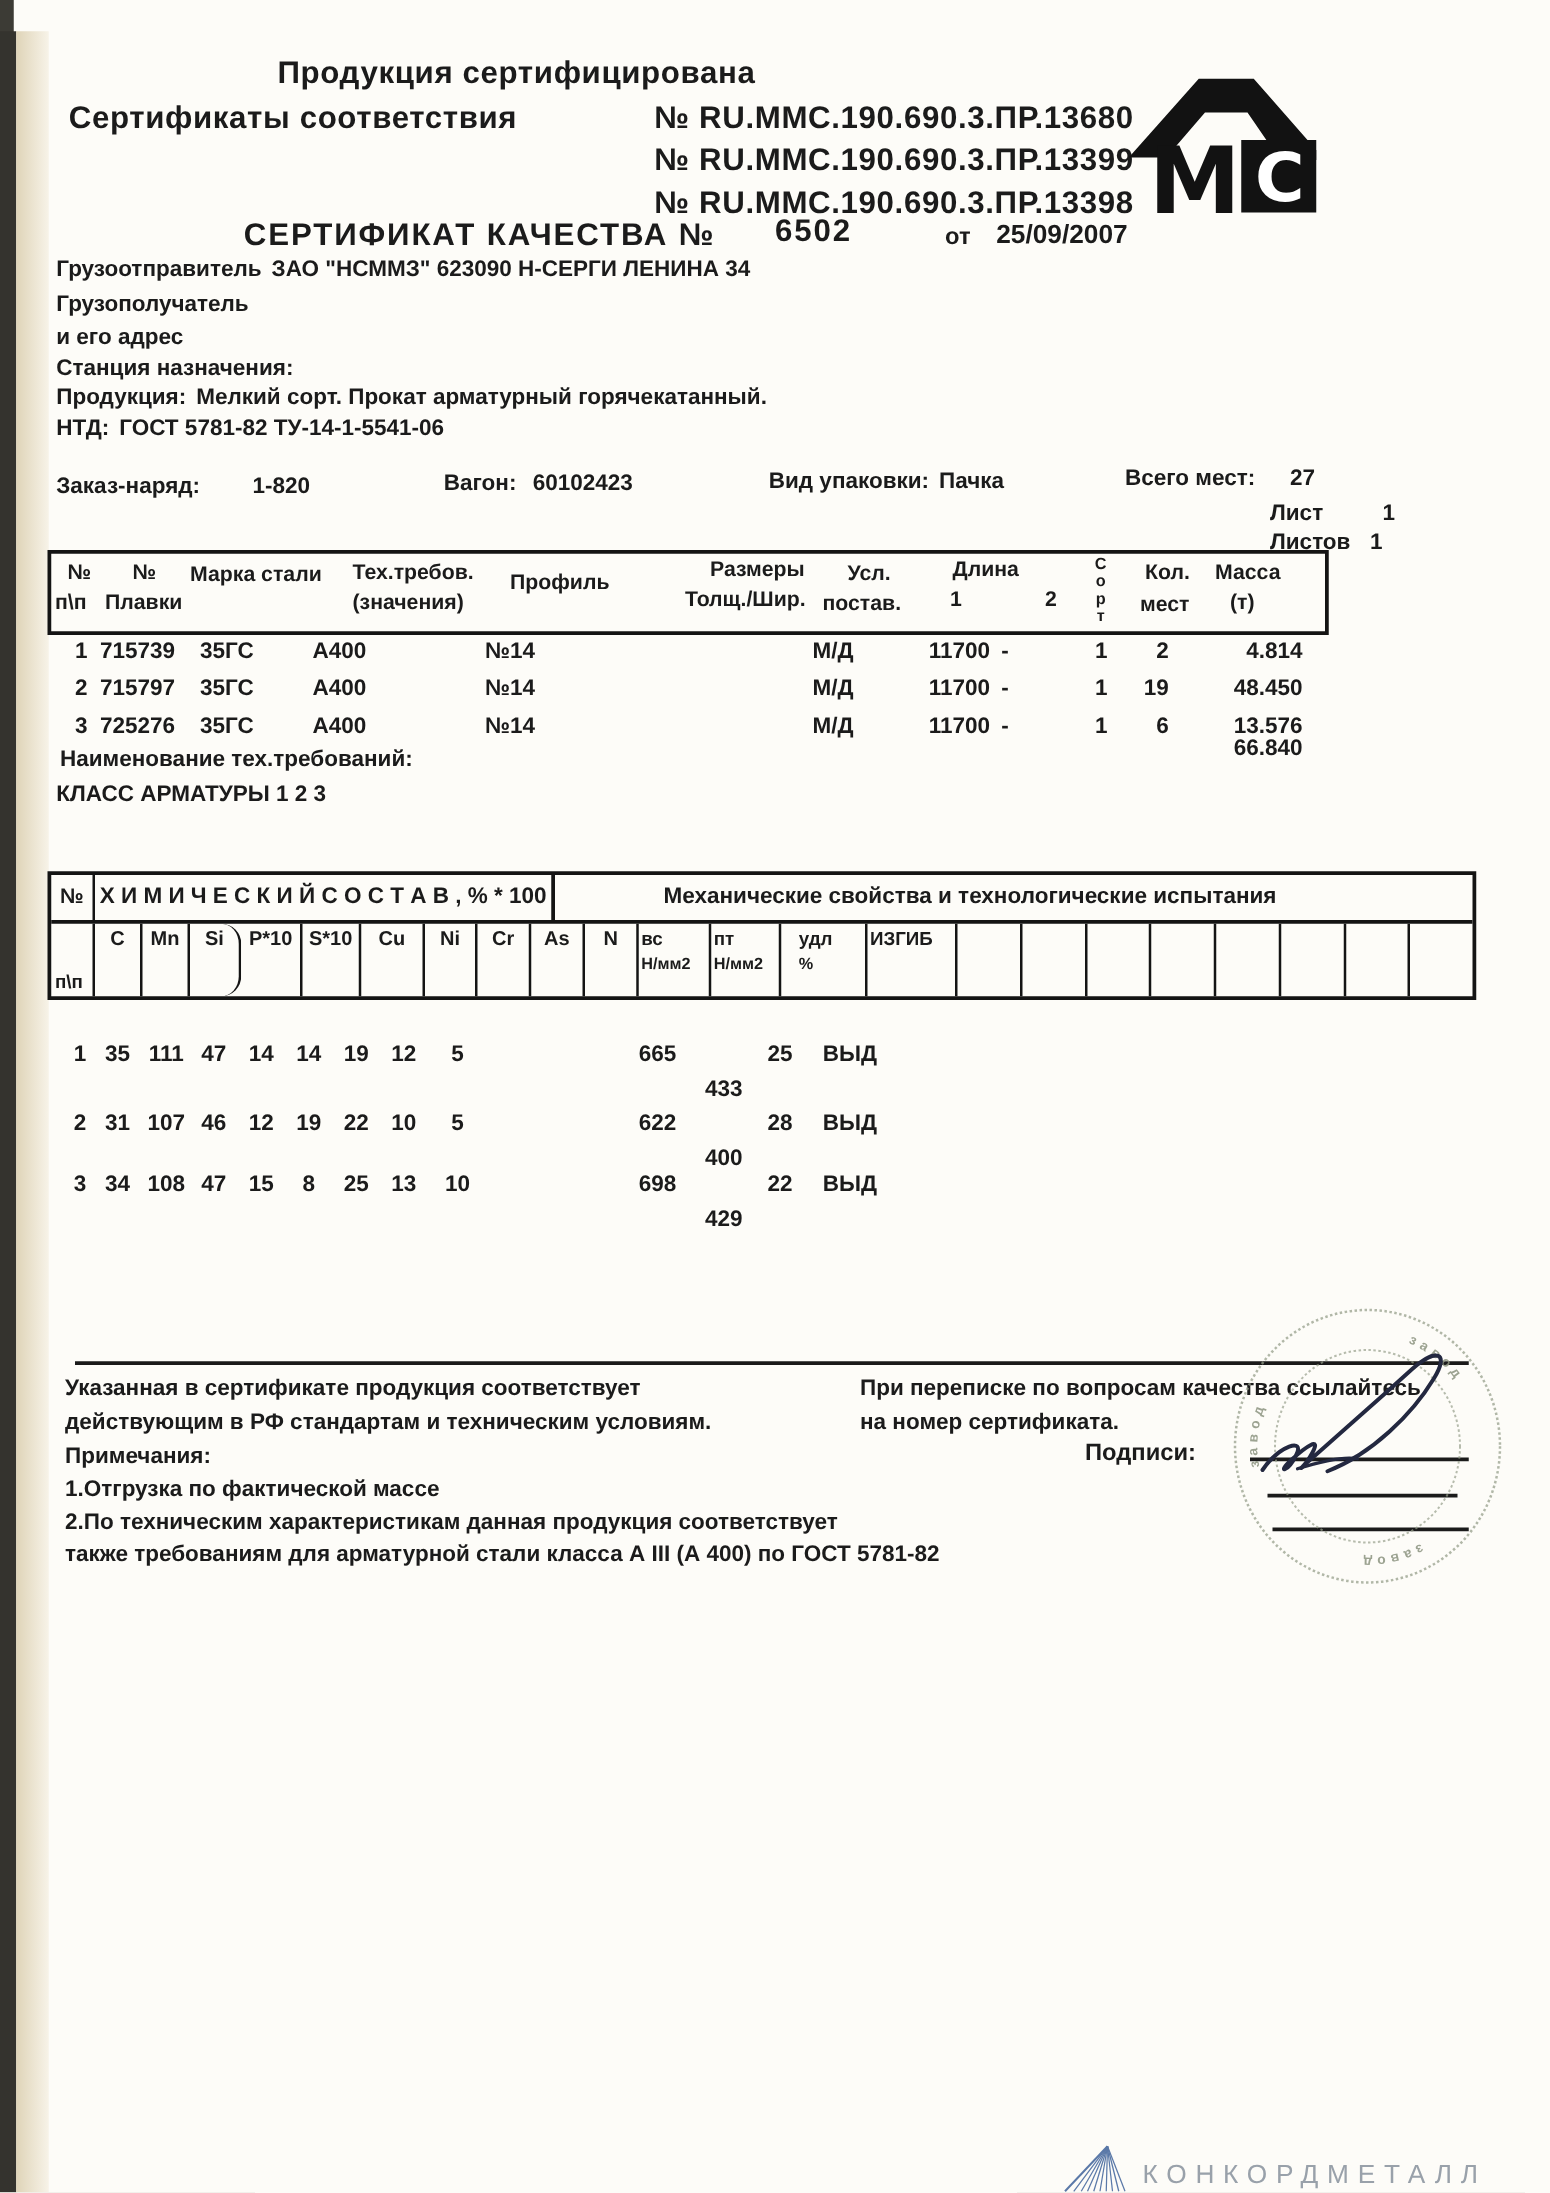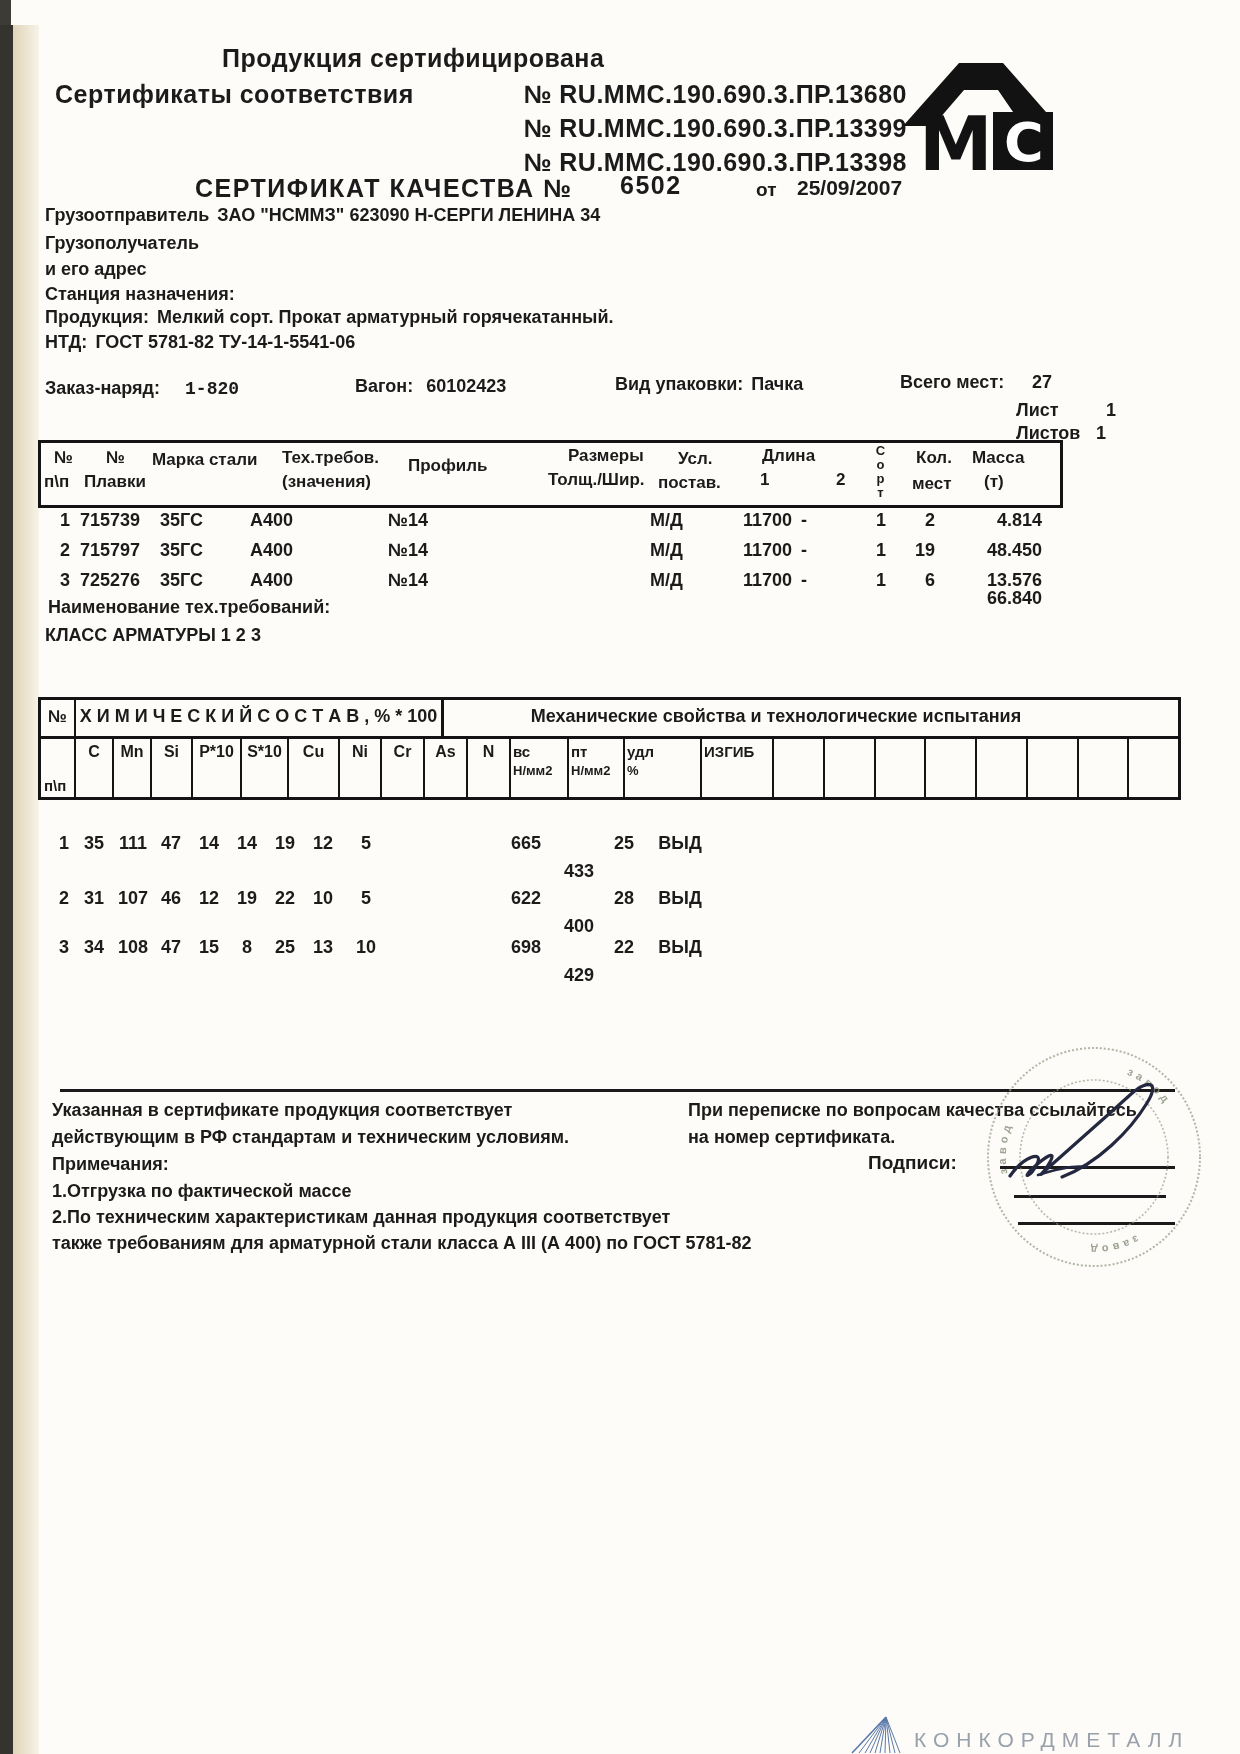--- a/index.html
+++ b/index.html
@@ -115,21 +115,21 @@
   <div class="abs info" style="left:45px;top:284px;">Станция назначения:</div>
   <div class="abs info" style="left:45px;top:307px;">
     <span class="lbl">Продукция:</span><span>Мелкий сорт. Прокат арматурный горячекатанный.</span>
   </div>
   <div class="abs info" style="left:45px;top:332px;">
     <span class="lbl">НТД:</span><span>ГОСТ 5781-82  ТУ-14-1-5541-06</span>
   </div>
 
   <div class="abs info" style="left:45px;top:378px;">
     <span class="lbl">Заказ-наряд:</span>
-    <span style="margin-left:12px;font-family:Liberation Mono, monospace;">1-820</span>
+    <span style="margin-left:29px;">1-820</span>
   </div>
   <div class="abs info" style="left:355px;top:376px;">
     <span class="lbl">Вагон:</span>
     <span>60102423</span>
   </div>
   <div class="abs info" style="left:615px;top:374px;">
     <span class="lbl">Вид упаковки:</span><span>Пачка</span>
   </div>
   <div class="abs info" style="left:900px;top:372px;width:160px;">
     <span>Всего мест:</span>
@@ -216,37 +216,37 @@
   <div id="t2box">
     <div class="t2r1">
       <div class="t2cell t2-no">№</div>
       <div class="t2cell t2-chem">Х И М И Ч Е С К И Й    С О С Т А В ,  % * 100</div>
       <div class="t2cell t2-mech">Механические свойства  и технологические испытания</div>
     </div>
     <div class="t2r2">
       <div class="t2cell t2h-pp" style="width:35px;">п\п</div>
       <div class="t2cell t2h" style="width:38px;">C</div>
       <div class="t2cell t2h" style="width:38px;">Mn</div>
-      <div class="t2cell t2h" style="width:41px;">Si</div>
+      <div class="t2cell t2h" style="width:41px;border-radius:16px;">Si</div>
       <div class="t2cell t2h" style="width:49px;">P*10</div>
       <div class="t2cell t2h" style="width:47px;">S*10</div>
       <div class="t2cell t2h" style="width:51px;">Cu</div>
       <div class="t2cell t2h" style="width:42px;">Ni</div>
       <div class="t2cell t2h" style="width:43px;">Cr</div>
       <div class="t2cell t2h" style="width:43px;">As</div>
       <div class="t2cell t2h" style="width:43px;">N</div>
       <div class="t2cell t2h-2l" style="width:58px;">
         <div>вс</div>
         <div class="sub">Н/мм2</div>
       </div>
       <div class="t2cell t2h-2l" style="width:56px;">
         <div>пт</div>
         <div class="sub">Н/мм2</div>
       </div>
-      <div class="t2cell t2h-2l" style="width:77px;">
+      <div class="t2cell t2h-2l" style="width:57px;margin-left:12px;">
         <div>удл</div>
         <div class="sub">%</div>
       </div>
       <div class="t2cell t2h-2l" style="width:72px;">ИЗГИБ</div>
       <div class="t2cell t2h-flex"></div>
       <div class="t2cell t2h-flex"></div>
       <div class="t2cell t2h-flex"></div>
       <div class="t2cell t2h-flex"></div>
       <div class="t2cell t2h-flex"></div>
       <div class="t2cell t2h-flex"></div>

